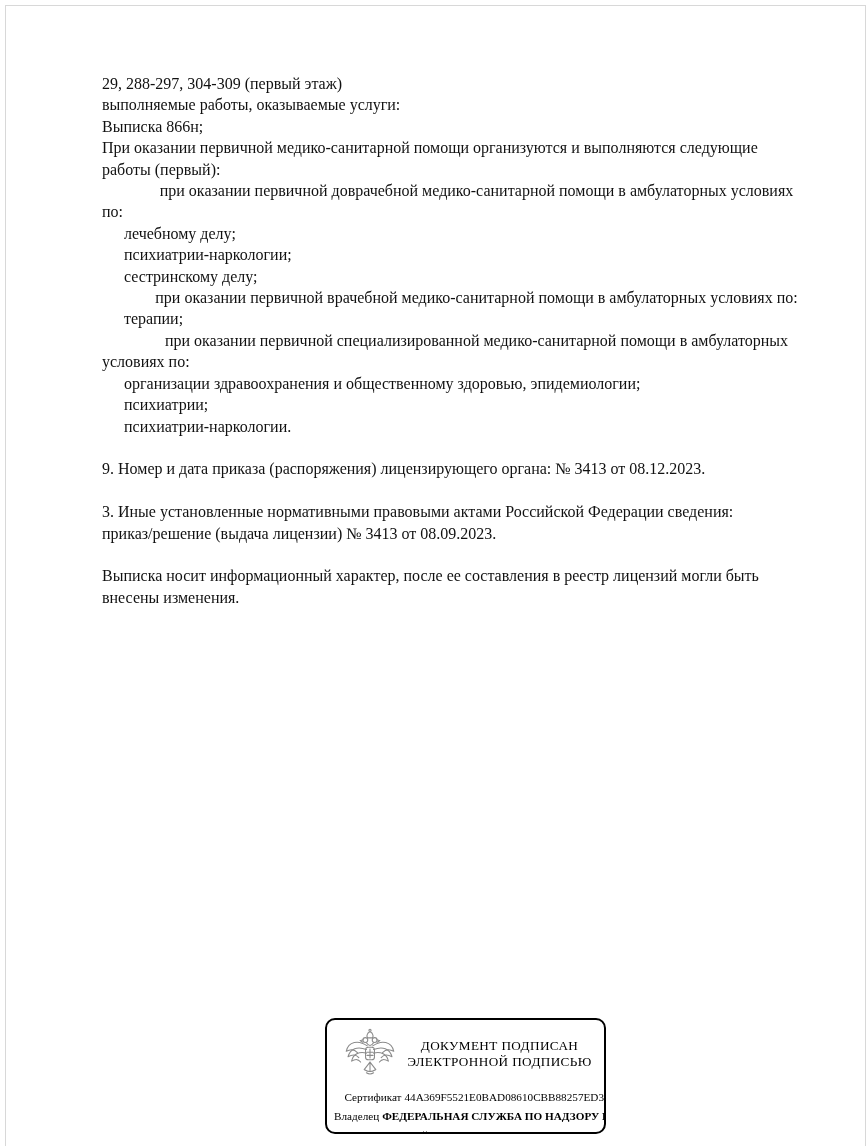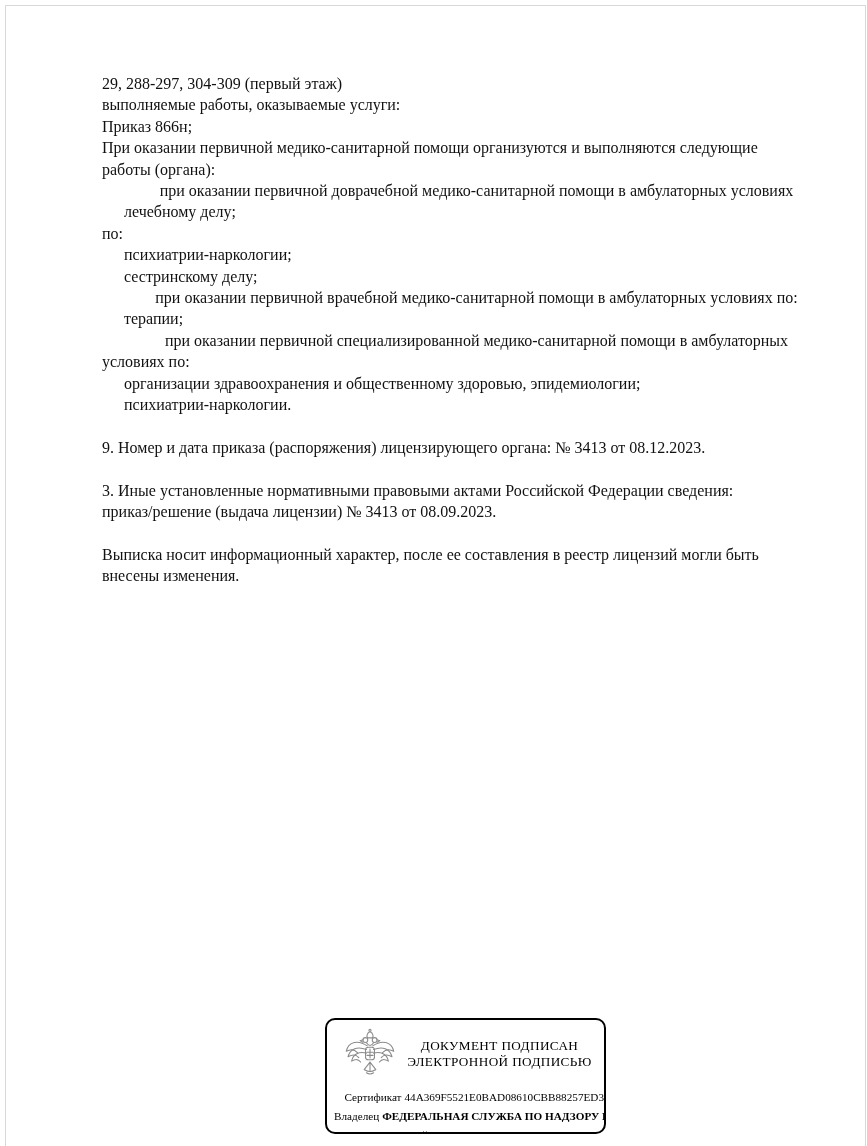--- a/index.html
+++ b/index.html
@@ -83,33 +83,34 @@
   .info-line b { font-weight: bold; }
 </style>
 </head>
 <body>
 
 <div class="page">
 
   <div class="doc-body">
       <div class="line indent-0">29, 288-297, 304-309 (первый этаж)</div>
       <div class="line indent-0">выполняемые работы, оказываемые услуги:</div>
-      <div class="line indent-0">Приказ 866н;</div>
+      <div class="line indent-0">Выписка 866н;</div>
       <div class="line indent-0">При оказании первичной медико-санитарной помощи организуются и выполняются следующие</div>
-      <div class="line indent-0">работы (органа):</div>
+      <div class="line indent-0">работы (первый):</div>
       <div class="line indent-1">при оказании первичной доврачебной медико-санитарной помощи в амбулаторных условиях</div>
+      <div class="line indent-0">по:</div>
       <div class="line indent-2">лечебному делу;</div>
-      <div class="line indent-0">по:</div>
       <div class="line indent-2">психиатрии-наркологии;</div>
       <div class="line indent-2">сестринскому делу;</div>
       <div class="line indent-1">при оказании первичной врачебной медико-санитарной помощи в амбулаторных условиях по:</div>
       <div class="line indent-2">терапии;</div>
       <div class="line indent-1">при оказании первичной специализированной медико-санитарной помощи в амбулаторных</div>
       <div class="line indent-0">условиях по:</div>
       <div class="line indent-2">организации здравоохранения и общественному здоровью, эпидемиологии;</div>
+      <div class="line indent-2">психиатрии;</div>
       <div class="line indent-2">психиатрии-наркологии.</div>
       <div class="line blank"></div>
       <div class="line indent-0">9. Номер и дата приказа (распоряжения) лицензирующего органа: № 3413 от 08.12.2023.</div>
       <div class="line blank"></div>
       <div class="line indent-0">3. Иные установленные нормативными правовыми актами Российской Федерации сведения:</div>
       <div class="line indent-0">приказ/решение (выдача лицензии) № 3413 от 08.09.2023.</div>
       <div class="line blank"></div>
       <div class="line indent-0">Выписка носит информационный характер, после ее составления в реестр лицензий могли быть</div>
       <div class="line indent-0">внесены изменения.</div>
     </div>

